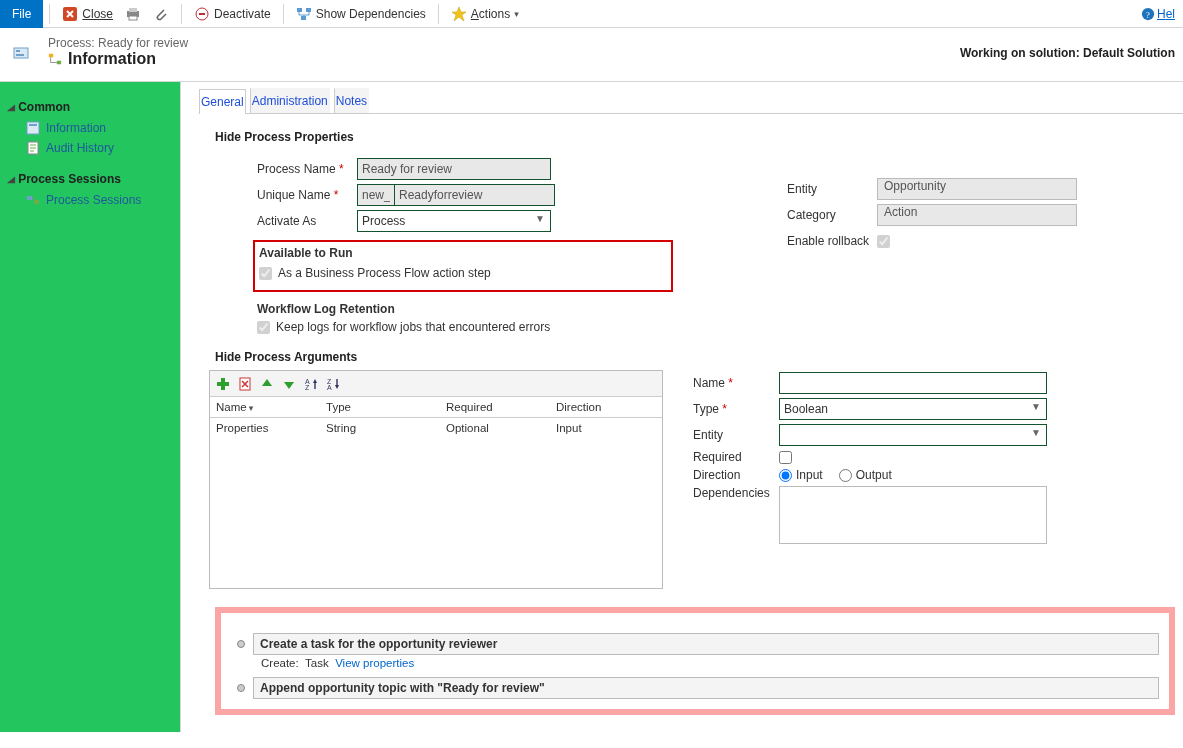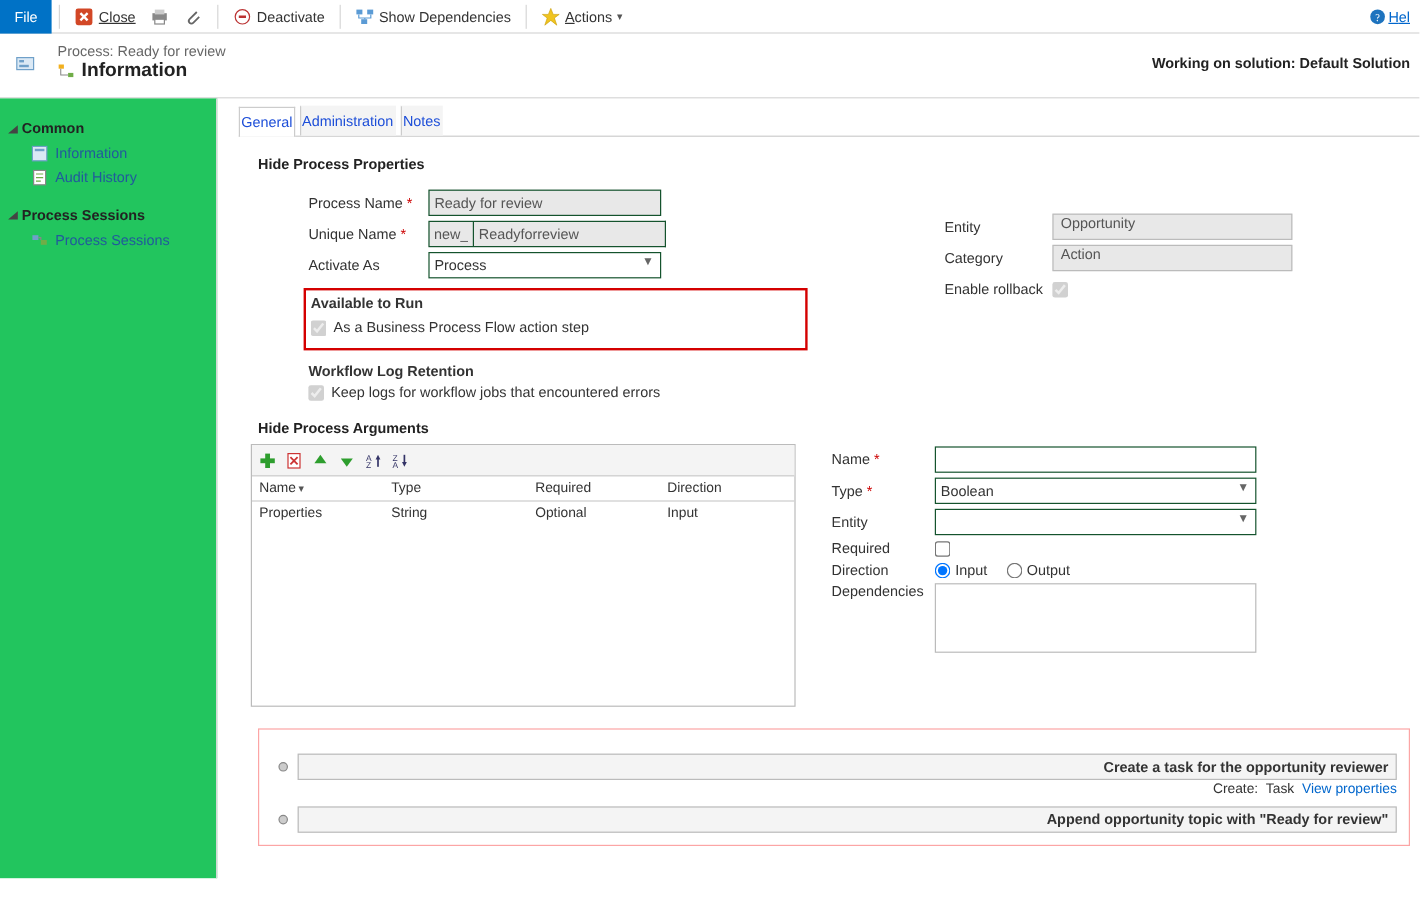--- a/index.html
+++ b/index.html
@@ -77,21 +77,21 @@
 
   .arg-form { width: 365px; }
   .arg-form .form-label{ width:86px;}
   .arg-form .text-in, .arg-form .select-in { width: 268px; }
   .arg-desc { width: 268px; height: 58px; border:1px solid #bbb; resize:none; }
 
   .radio-row { display:flex; gap: 16px; align-items:center; }
   .radio-row label { display:flex; align-items:center; gap:4px; }
 
   
-  .steps-box { border: 1px solid #fca5a5; margin: 18px 8px 0 6px; padding: 20px 10px 10px 10px; width: 960px; text-align: right; }
+  .steps-box { border: 6px solid #fca5a5; margin: 18px 8px 0 6px; padding: 20px 10px 10px 10px; width: 960px; }
   .step-row { display:flex; align-items:center; gap:8px; }
   .step-title { border:1px solid #bbb; background:#f4f4f4; flex:1; padding: 3px 6px; font-weight:bold; font-size:12px;}
   .step-sub { padding: 2px 0 8px 30px; color:#333; font-size:11.5px;}
   .step-sub a { color:#0066cc; text-decoration:none;}
   .bullet { width:8px;height:8px; border:1px solid #888; border-radius:50%; background:#ccc; margin-left:6px;}
 
   .mini-ico { width:14px;height:14px; display:inline-block;}
 </style>
 </head>
 <body>

